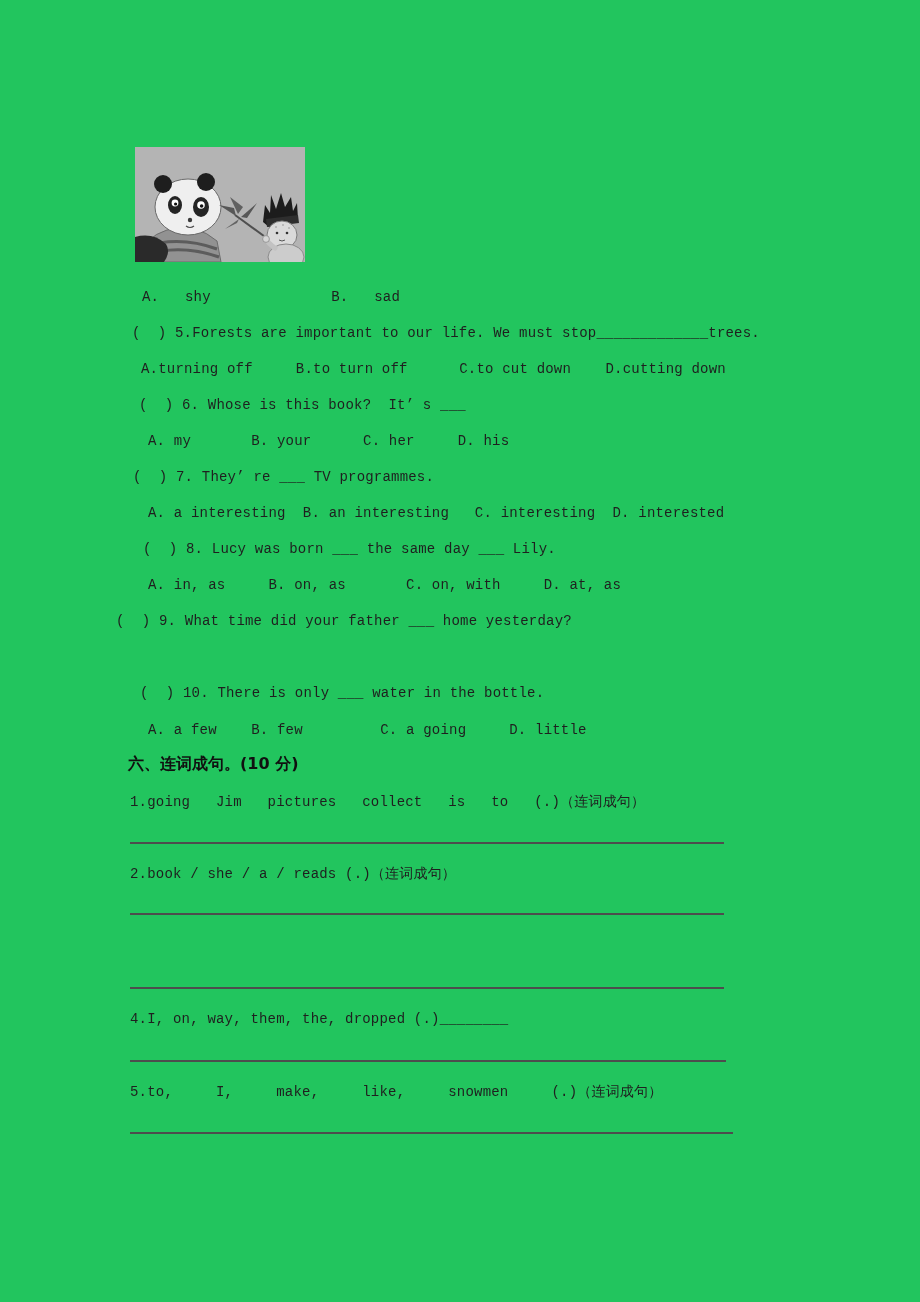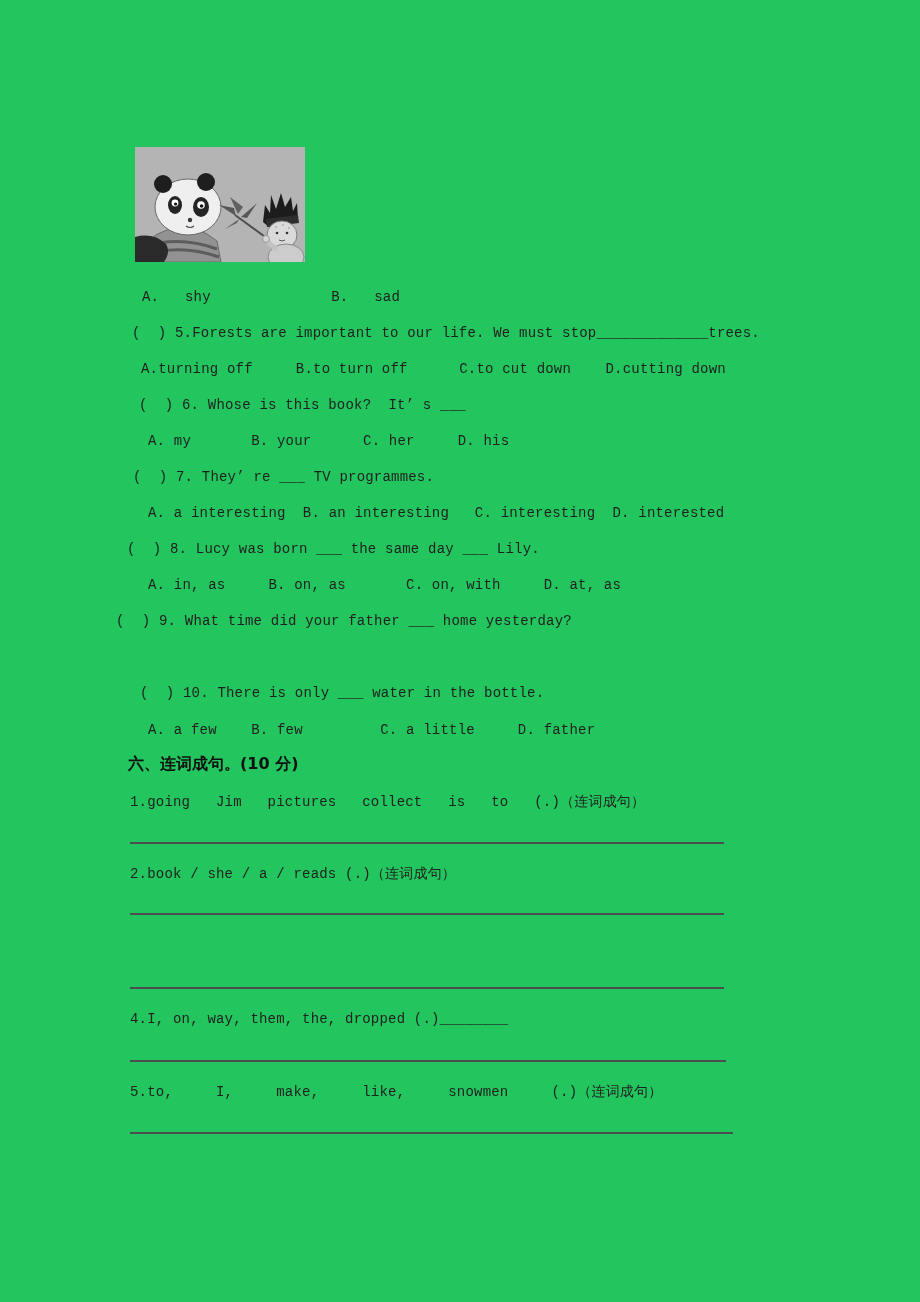--- a/index.html
+++ b/index.html
@@ -103,27 +103,27 @@
 
   <div class="mono" style="left:132px; top:323px">(  ) 5.Forests are important to our life. We must stop_____________trees.</div>
   <div class="mono" style="left:141px; top:359px">A.turning off     B.to turn off      C.to cut down    D.cutting down</div>
 
   <div class="mono" style="left:139px; top:395px">(  ) 6. Whose is this book?  It’ s ___</div>
   <div class="mono" style="left:148px; top:431px">A. my       B. your      C. her     D. his</div>
 
   <div class="mono" style="left:133px; top:467px">(  ) 7. They’ re ___ TV programmes.</div>
   <div class="mono" style="left:148px; top:503px">A. a interesting  B. an interesting   C. interesting  D. interested</div>
 
-  <div class="mono" style="left:127px; top:539px">(  ) 8. Lucy was born ___ the same day ___ Lily.</div>
+  <div class="mono" style="left:143px; top:539px">(  ) 8. Lucy was born ___ the same day ___ Lily.</div>
   <div class="mono" style="left:148px; top:575px">A. in, as     B. on, as       C. on, with     D. at, as</div>
 
   <div class="mono" style="left:116px; top:611px">(  ) 9. What time did your father ___ home yesterday?</div>
 
   <div class="mono" style="left:140px; top:683px">(  ) 10. There is only ___ water in the bottle.</div>
-  <div class="mono" style="left:148px; top:720px">A. a few    B. few         C. a little     D. father</div>
+  <div class="mono" style="left:148px; top:720px">A. a few    B. few         C. a going     D. little</div>
 
   <div class="section-title" style="left:128px; top:753px">六、连词成句。(10 分)</div>
 
   <div class="mono" style="left:130px; top:792px">1.going   Jim   pictures   collect   is   to   (.)（连词成句）</div>
   <div class="rule" style="left:130px; top:842px; width:594px"></div>
 
   <div class="mono" style="left:130px; top:864px">2.book / she / a / reads (.)（连词成句）</div>
   <div class="rule" style="left:130px; top:913px; width:594px"></div>
 
   <div class="rule" style="left:130px; top:987px; width:594px"></div>

